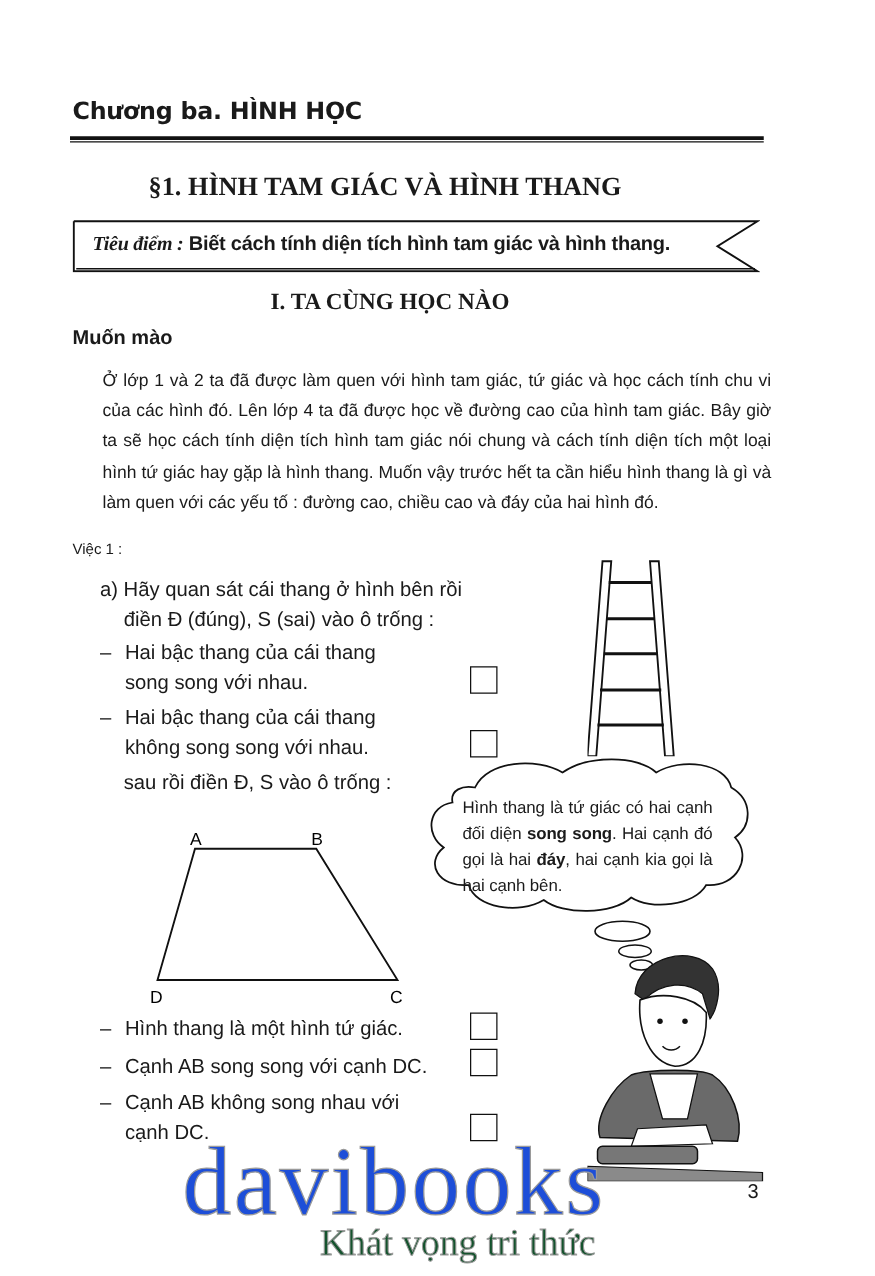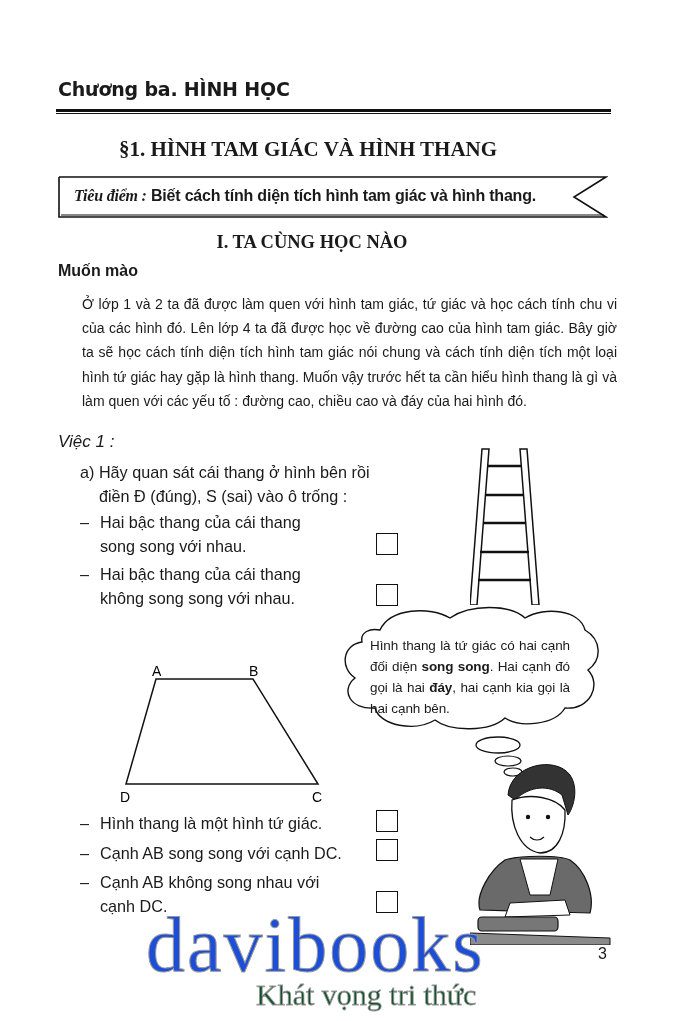--- a/index.html
+++ b/index.html
@@ -16,21 +16,21 @@
   .focus-box svg { position: absolute; left: 0; top: 0; }
   .focus-text { position: absolute; left: 16px; top: 11px; font-size: 16px; font-weight: bold; white-space: nowrap; letter-spacing: -0.2px; }
   .focus-label { font-family: "Liberation Serif", serif; font-style: italic; font-weight: bold; }
 
   .part-title { left: 0; width: 604px; top: 232px; text-align: center; font-family: "Liberation Serif", serif; font-weight: bold; font-size: 18.5px; padding-left: 20px; }
 
   .subhead { left: 58px; top: 262px; font-size: 16px; font-weight: bold; }
 
   .para { left: 82px; top: 292px; width: 535px; font-size: 14px; line-height: 24.2px; text-align: justify; }
 
-  .viec { left: 58px; top: 432px; font-size: 17px; font-style: italic; }
+  .viec { left: 58px; top: 432px; font-size: 12px; }
 
   .item { font-size: 16.2px; line-height: 24px; }
   .checkbox { position: absolute; width: 22px; height: 22px; border: 1.6px solid #111; background: #fff; cursor: pointer; }
 
   .cloud-text { left: 370px; top: 635px; width: 200px; font-family: "Liberation Sans", sans-serif; font-size: 13.5px; line-height: 21px; text-align: justify; letter-spacing: -0.1px; }
 
   .pageno { left: 598px; top: 945px; font-size: 16px; }
 
   .wm1 { left: 146px; top: 900px; font-family: "Liberation Serif", serif; font-size: 78px; color: #1d4ed8; -webkit-text-stroke: 1px #9a9a9a; letter-spacing: 2px; }
   .wm2 { left: 256px; top: 978px; font-family: "Liberation Serif", serif; font-size: 30px; color: #14532d; -webkit-text-stroke: 0.8px #9a9a9a; }
@@ -92,20 +92,21 @@
   <g stroke="#111" stroke-width="2.4">
     <line x1="17" y1="21" x2="51" y2="21"></line>
     <line x1="15" y1="50" x2="54" y2="50"></line>
     <line x1="13" y1="78" x2="56" y2="78"></line>
     <line x1="10" y1="107" x2="59" y2="107"></line>
     <line x1="8" y1="135" x2="61" y2="135"></line>
   </g>
 </svg>
 
 <div class="abs item" style="left:80px; top:614px;">
+  <div style="padding-left:19px;">sau rồi điền Đ, S vào ô trống :</div>
 </div>
 
 <svg class="abs" style="left:110px; top:660px;" width="220" height="145">
   <polygon points="46,19 143,19 208,124 16,124" fill="none" stroke="#111" stroke-width="1.5"></polygon>
   <text x="42" y="16" font-family="Liberation Sans, sans-serif" font-size="14">A</text>
   <text x="139" y="16" font-family="Liberation Sans, sans-serif" font-size="14">B</text>
   <text x="202" y="142" font-family="Liberation Sans, sans-serif" font-size="14">C</text>
   <text x="10" y="142" font-family="Liberation Sans, sans-serif" font-size="14">D</text>
 </svg>
 

